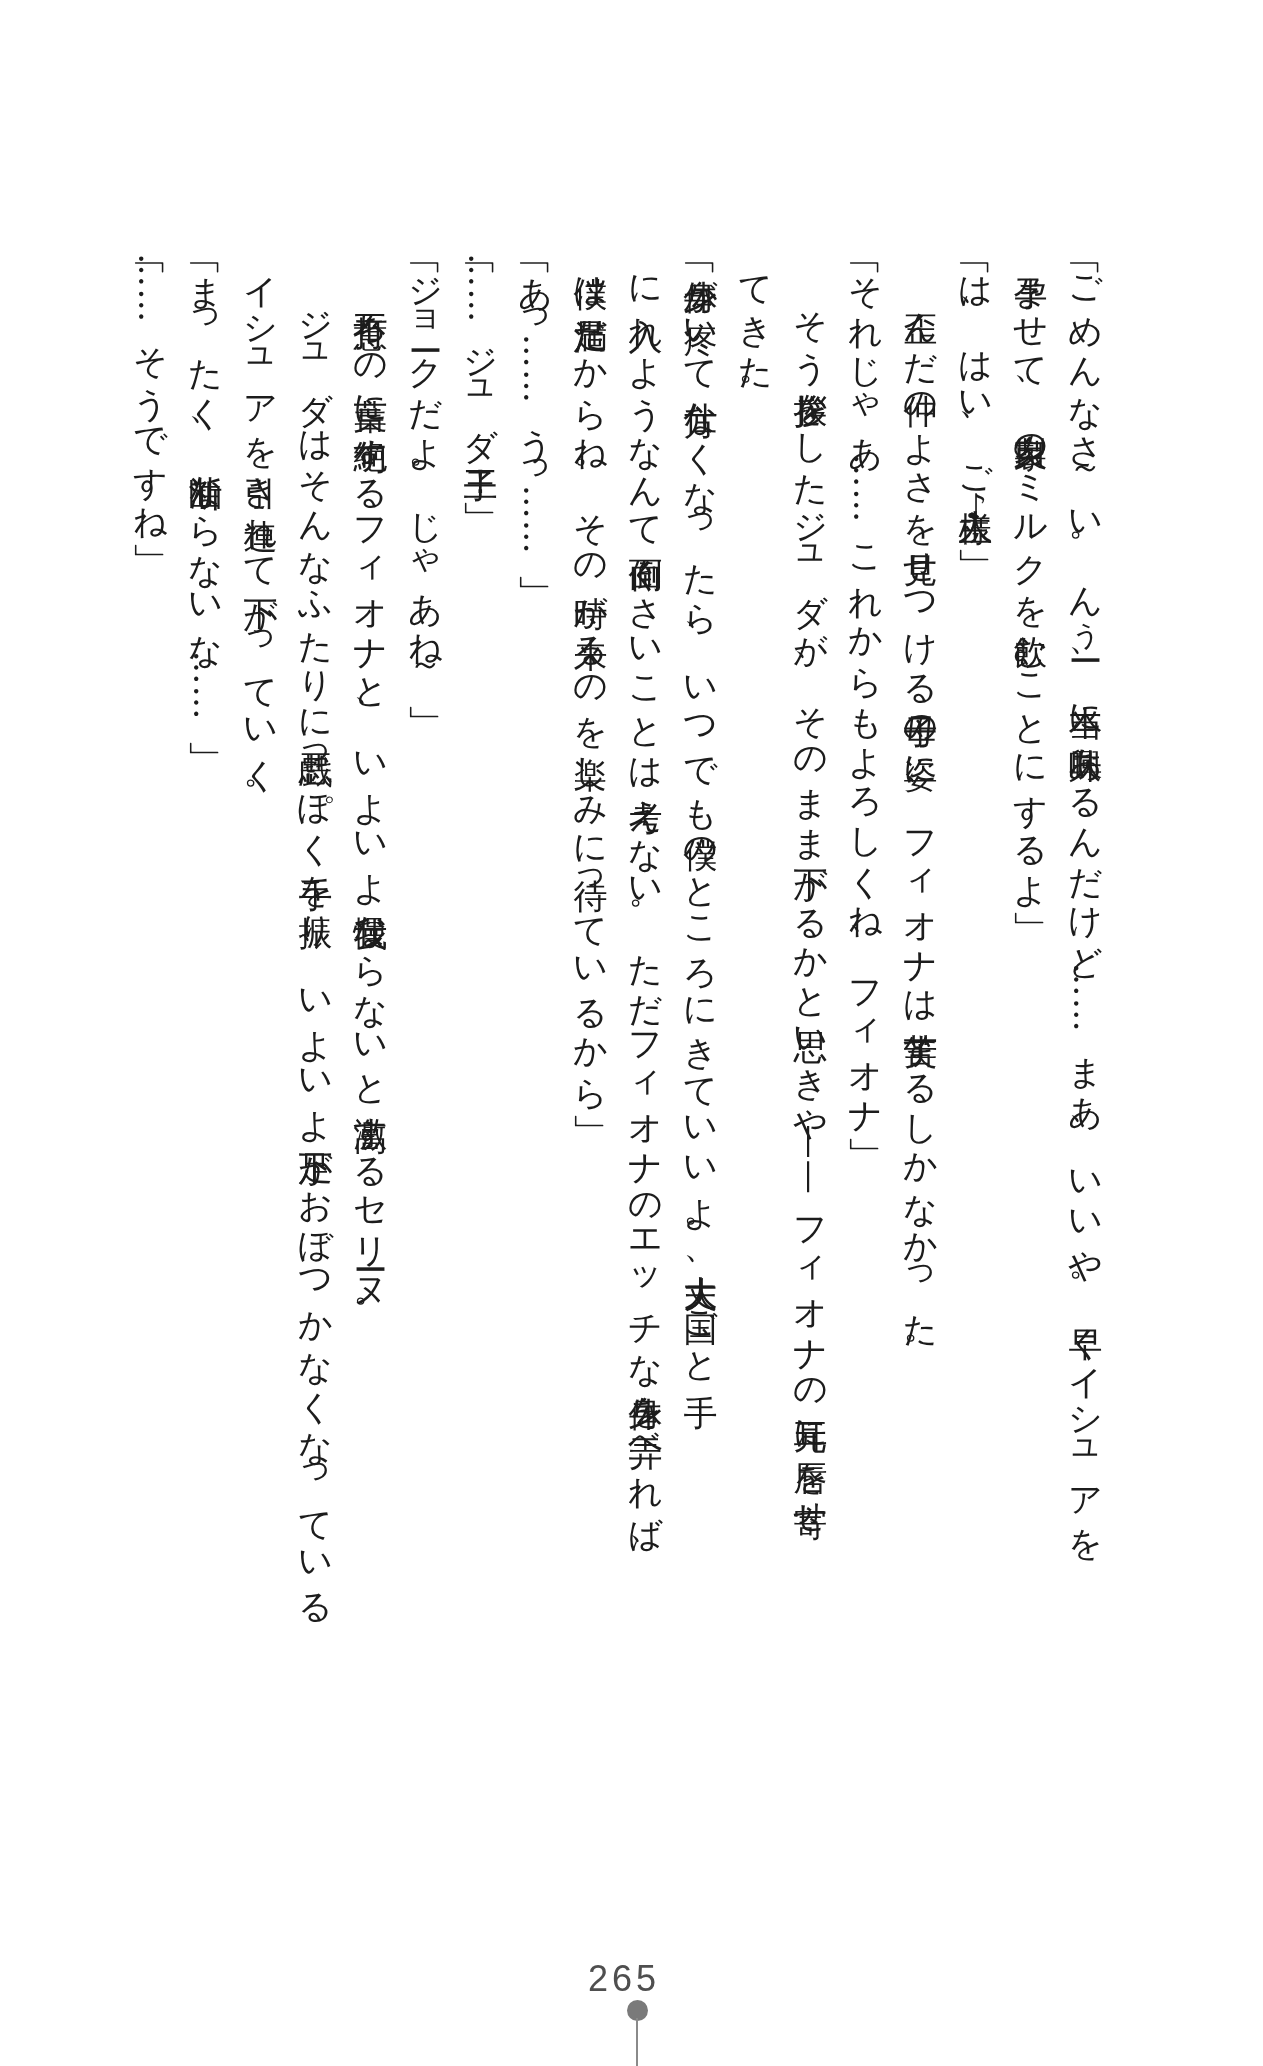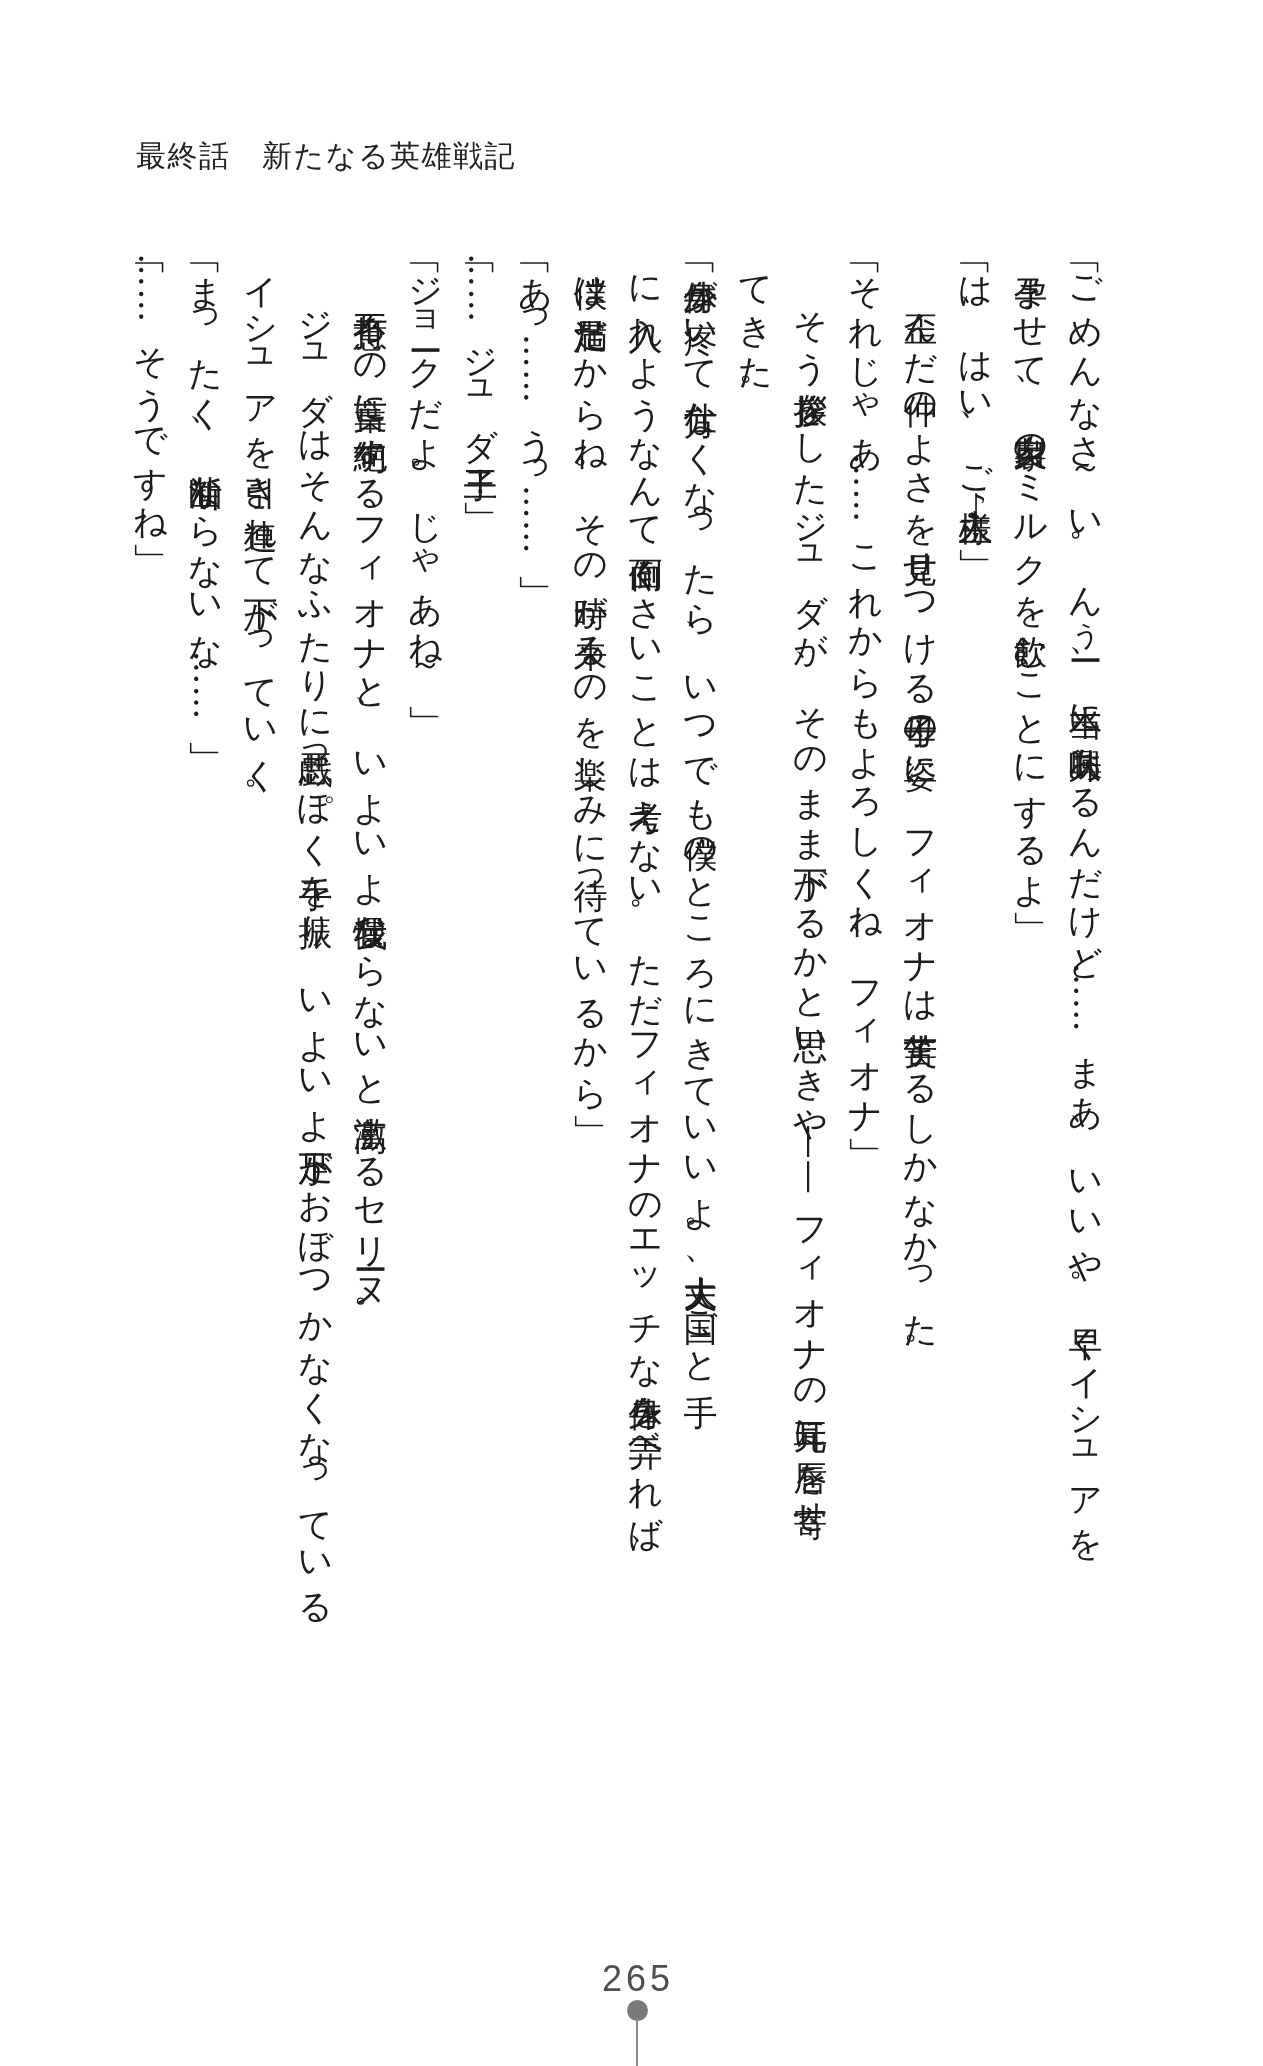--- a/index.html
+++ b/index.html
@@ -39,21 +39,21 @@
   }
   .text-block p {
     margin: 0;
     padding: 0;
   }
   .page-number {
     position: absolute;
     top: 1958px;
     left: 588px;
     width: 100px;
-    text-align: center;
+    text-align: left;
     font-family: "Liberation Sans", "DejaVu Sans", sans-serif;
     font-size: 36px;
     font-weight: 400;
     letter-spacing: 4px;
     color: #4f4f4f;
   }
   .page-marker-dot {
     position: absolute;
     left: 627px;
     top: 2000px;
@@ -69,21 +69,20 @@
     width: 2px;
     height: 48px;
     background: #8a8a8a;
   }
 </style>
 </head>
 <body>
 
 <div class="page">
 
-  <div class="chapter-header">最終話　新たなる英雄戦記</div>
 
   <div class="text-block"><p>「ごめんなさ～い。んぅー、本当に興味あるんだけど……まあ、いいや。早くイシュアを
 孕ませて、自家製のミルクを飲むことにするよ」</p><p>「は、はい、ご主人様♪」</p><p>　歪んだ仲のよさを見せつける母子の姿に、フィオナは苦笑するしかなかった。</p><p>「それじゃあ……これからもよろしくね、フィオナ」</p><p>　そう挨拶をしたジュダが、そのまま下がるかと思いきや——フィオナの耳元に唇を寄せ
 てきた。</p><p>「身体が疼いて仕方なくなったら、いつでも僕のところにきていいよ。大丈夫、国ごと手
 に入れようなんて面倒くさいことは考えない。ただフィオナのエッチな身体を弄べれば、
 僕は満足だからね。その時が来るのを楽しみに待っているから」</p><p>「あっ……うっ……」</p><p>「……ジュダ王子！」</p><p>「ジョークだよ。じゃあね～」</p><p>　不意打ちの言葉に絶句するフィオナと、いよいよ我慢ならないと激高するセリーヌ。</p><p>　ジュダはそんなふたりに悪戯っぽく手を振り、いよいよ足下がおぼつかなくなっている
 イシュアを引き連れて下がっていく。</p><p>「まったく、油断ならないな……」</p><p>「……そうですね」</p></div>
 
   <div class="page-number">265</div>
 

